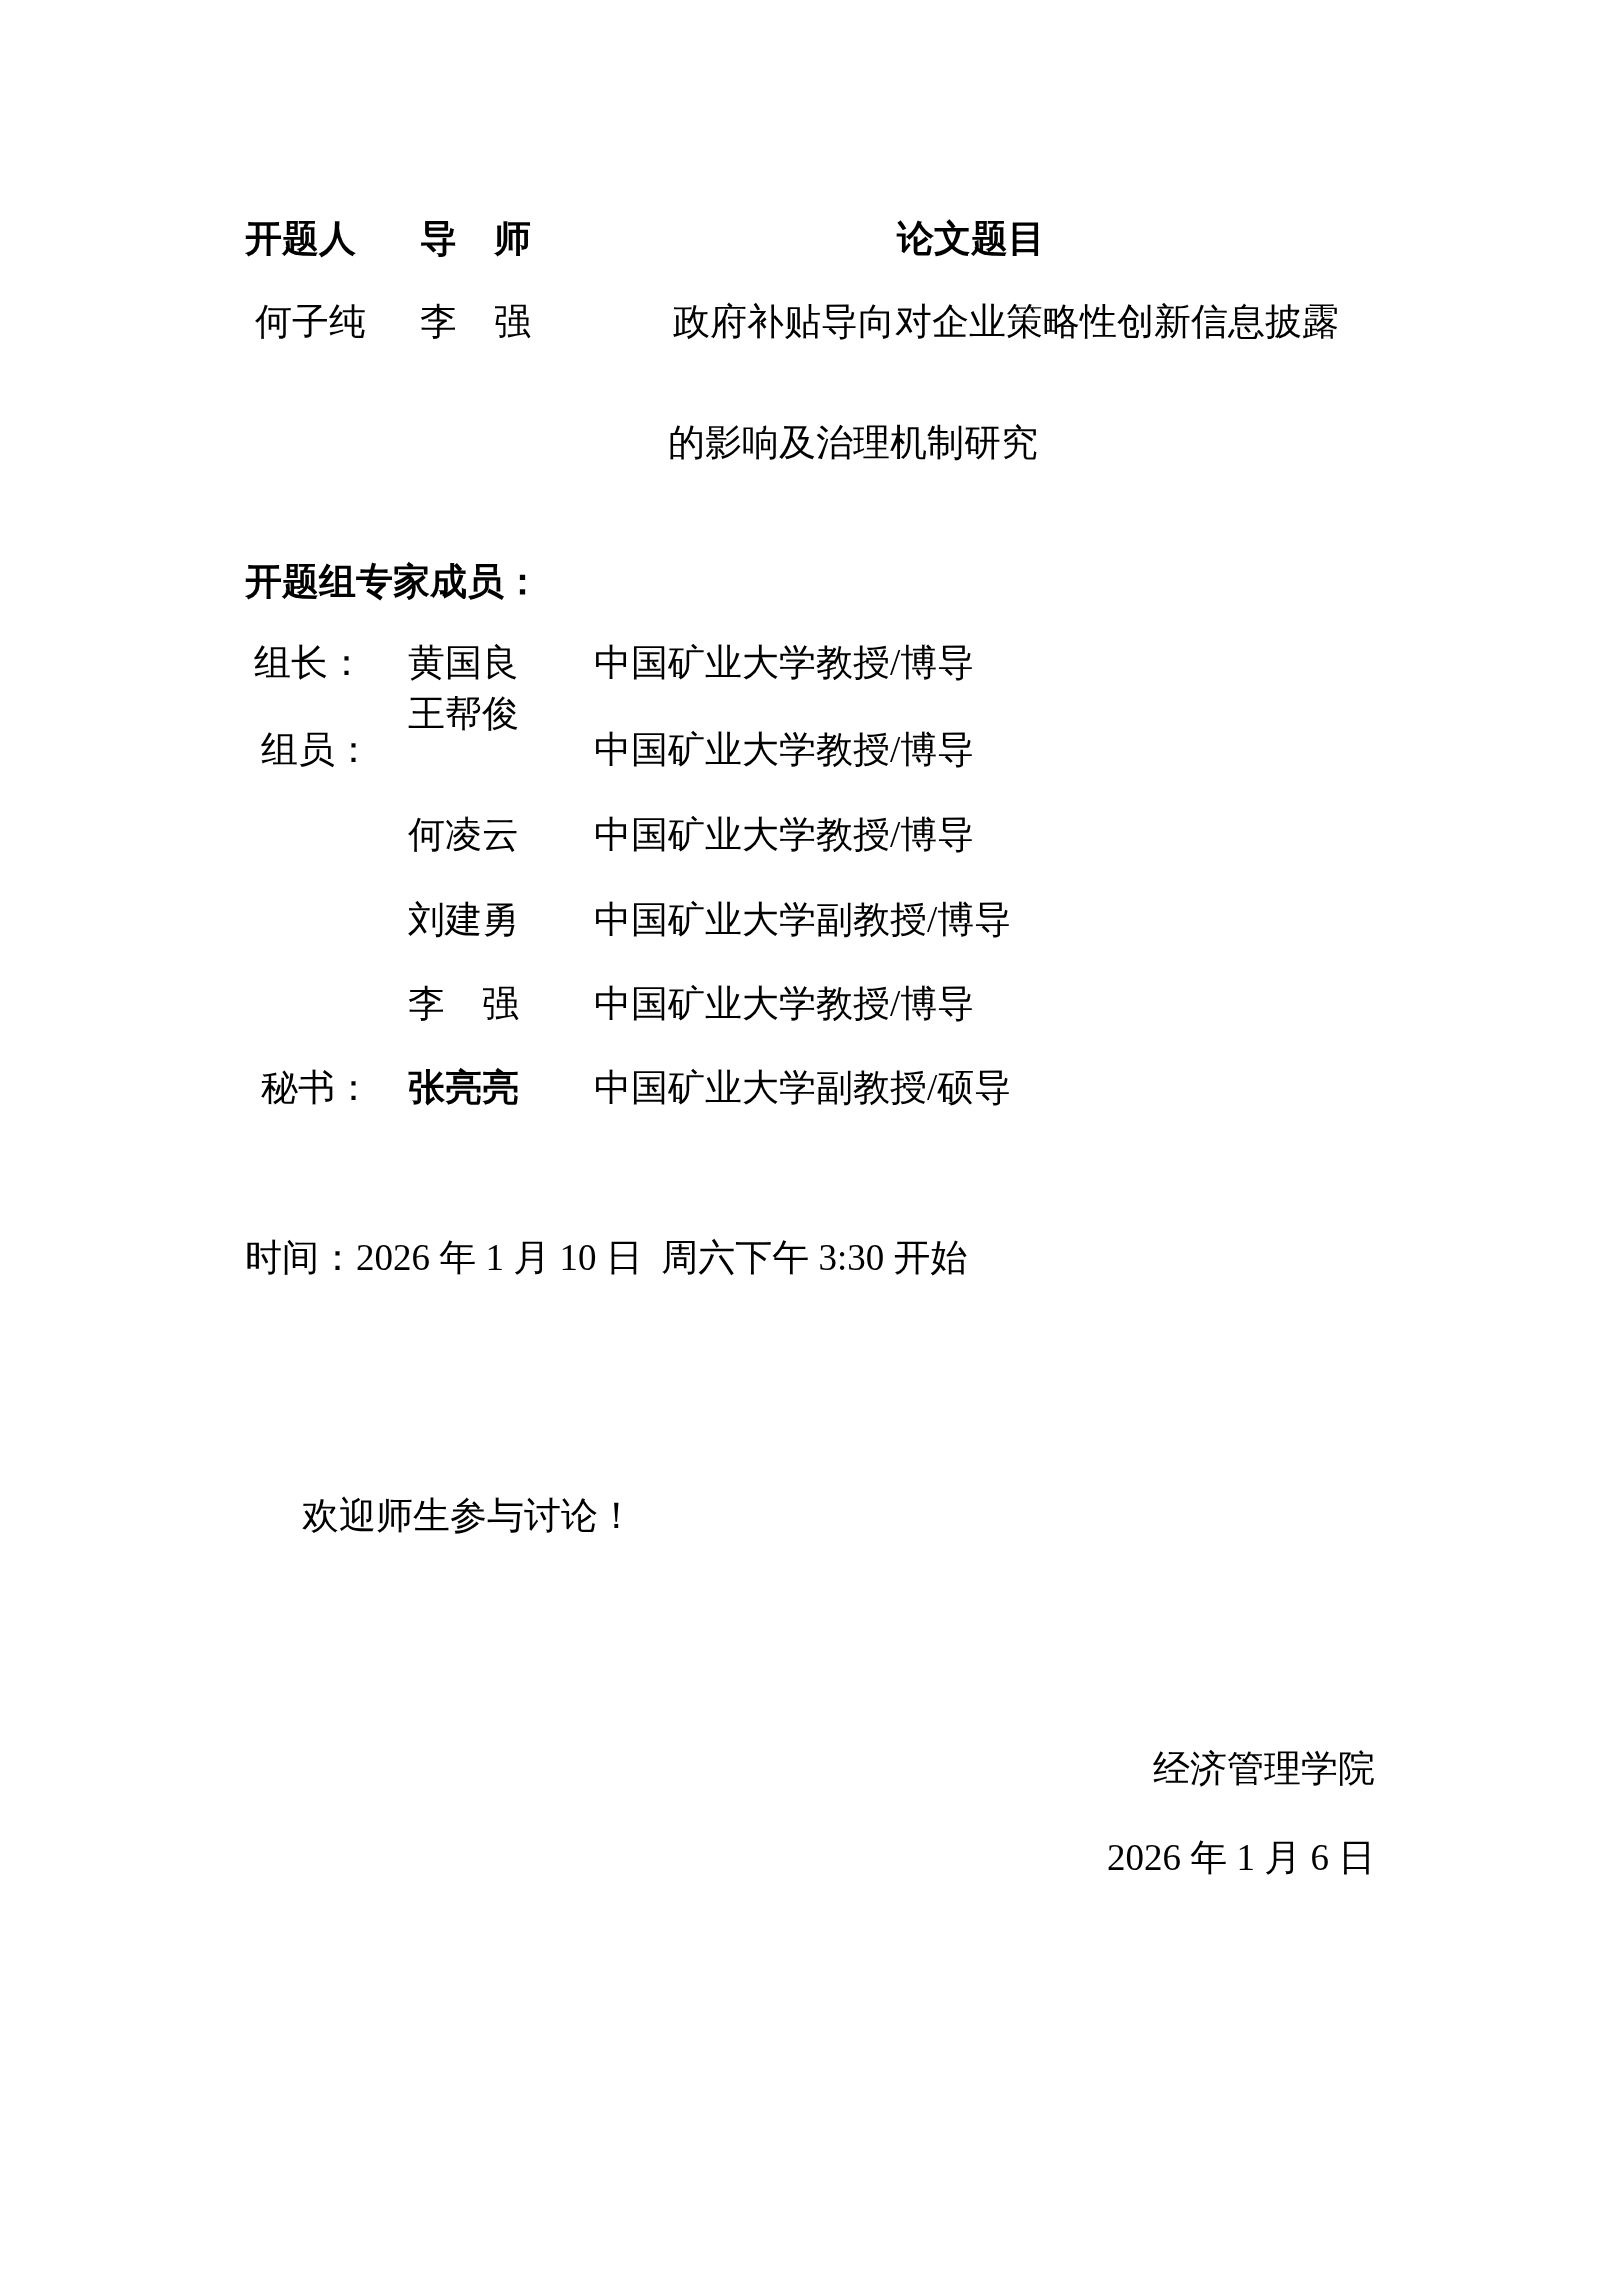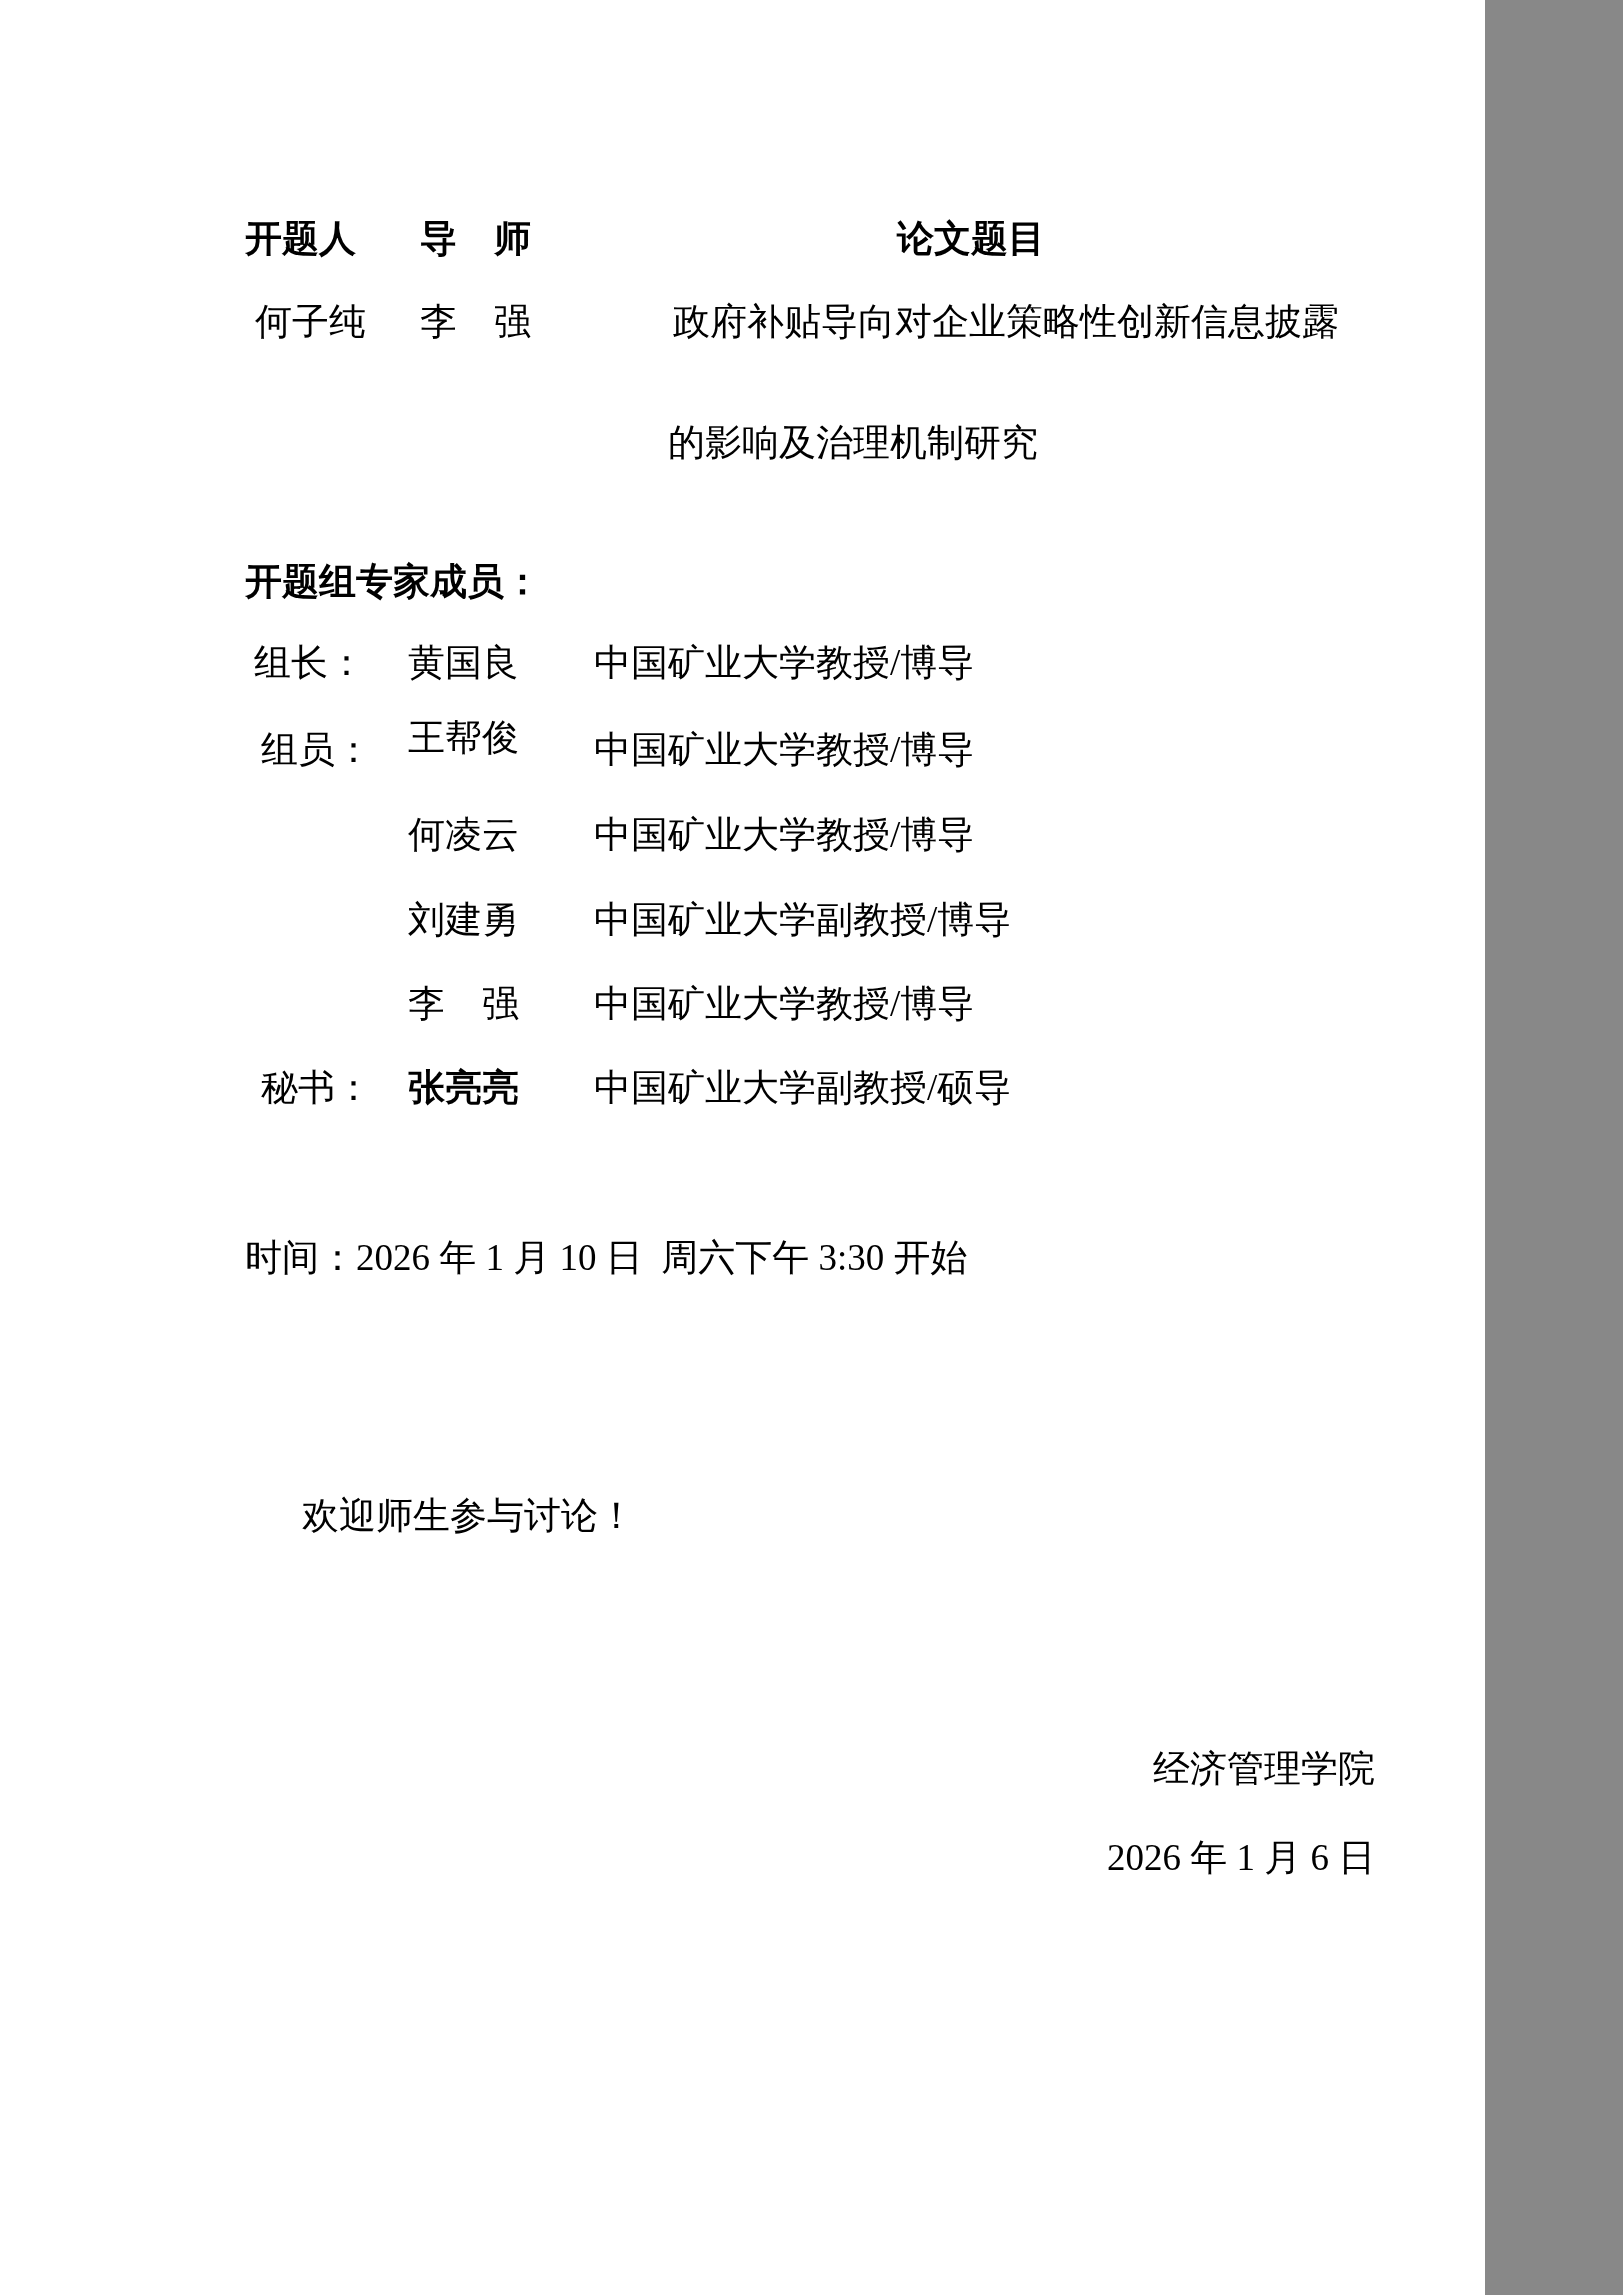--- a/index.html
+++ b/index.html
@@ -1,18 +1,18 @@
 <!DOCTYPE html>
 <html style="font-size:10.5px"><head>
 <meta charset="utf-8">
 <style>
   html, body { margin: 0; padding: 0; background: #888; }
   .page {
     position: relative;
-    width: 1485px;
+    width: 1623px;
     height: 2295px;
     background: #ffffff;
     color: #000000;
     font-family: "Liberation Serif", "DejaVu Serif", serif;
     overflow: hidden;
   }
   .t {
     position: absolute;
     white-space: pre;
     font-size: 37px;
@@ -42,21 +42,21 @@
   <span class="t b" style="left:245px; top:560px;">开题组专家成员：</span>
 
   <div>
     <span class="t" style="left:254px; top:641px;">组长：</span>
     <span class="t" style="left:408px; top:641px;">黄国良</span>
     <span class="t" style="left:594px; top:641px;">中国矿业大学教授/博导</span>
   </div>
 
   <div>
     <span class="t" style="left:261px; top:728px;">组员：</span>
-    <span class="t" style="left:408px; top:716px;">王帮俊</span>
+    <span class="t" style="left:408px; top:692px;">王帮俊</span>
     <span class="t" style="left:594px; top:728px;">中国矿业大学教授/博导</span>
   </div>
 
   <div>
     <span class="t" style="left:408px; top:813px;">何凌云</span>
     <span class="t" style="left:594px; top:813px;">中国矿业大学教授/博导</span>
   </div>
 
   <div>
     <span class="t" style="left:408px; top:898px;">刘建勇</span>

